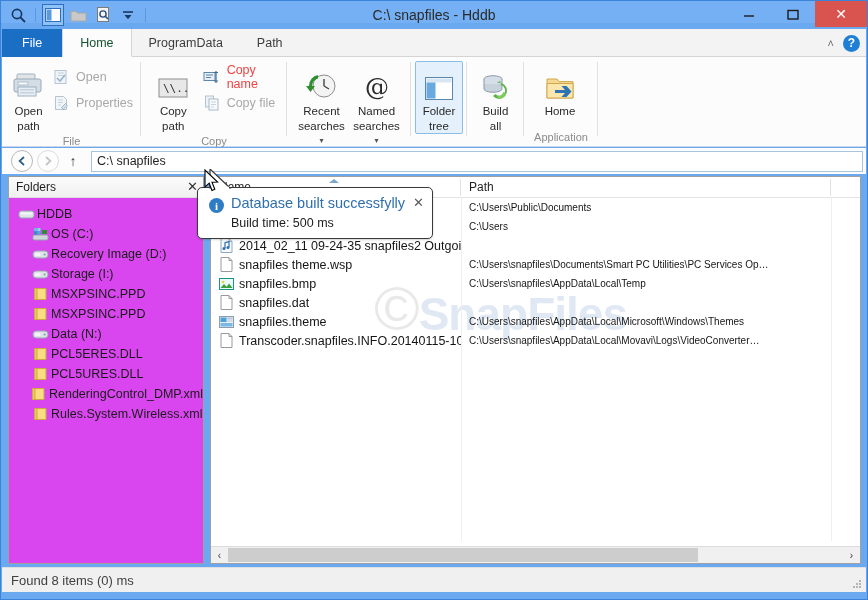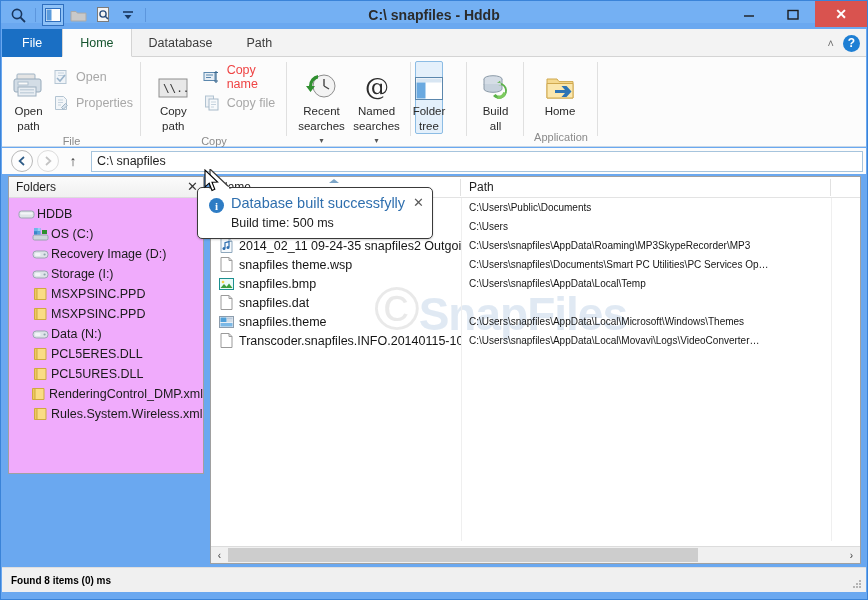--- a/index.html
+++ b/index.html
@@ -17,21 +17,20 @@
   #window {
     position:absolute; left:0; top:0; width:868px; height:600px;
     background:#6aa8f0;
     border:1px solid #3a83d8;
   }
 
   
   #titlebar {
     position:absolute; left:0; top:0; width:866px; height:22px;
     background:#74b0f3;
-    font-weight:bold;
   }
   #qat { position:absolute; left:6px; top:2px; height:24px; display:flex; align-items:center; gap:3px; }
   .qat-btn {
     width:22px; height:22px; display:flex; align-items:center; justify-content:center;
     position:relative;
   }
   .qat-sep { width:1px; height:14px; background:#5c96dd; margin:0 3px; }
   .qat-active { border:1px solid #2f6fbf; background:#8fc2f7; }
 
   #title-text {
@@ -124,22 +123,22 @@
   #up-btn { width:20px; text-align:center; color:#3b3b3b; font-size:14px; margin:0 4px; }
   #addr-input {
     flex:1; height:21px; margin-left:4px; margin-right:3px;
     border:1px solid #a6c4dd; background:#fff;
     font-family:"Liberation Sans", sans-serif; font-size:12.5px; color:#1e1e1e;
     padding:0 5px; outline:none;
   }
 
   
   #folders-pane {
-    position:absolute; left:7px; top:175px; width:196px; height:298px;
-    background:#f0abfc; border:1px solid #a0a0a0; border-top:1px solid #9a9a9a;
+    position:absolute; left:7px; top:175px; width:196px; height:388px;
+    background:#d946ef; border:1px solid #a0a0a0; border-top:1px solid #9a9a9a;
   }
   #folders-head {
     height:21px; background:linear-gradient(#fbfbfb,#f0f0f0);
     border-bottom:1px solid #dcdcdc;
     display:flex; align-items:center; padding-left:7px;
     position:relative;
   }
   #folders-head span { font-size:12px; color:#1e1e1e; }
   #folders-close {
     position:absolute; right:5px; top:2px; font-size:13px; color:#333;
@@ -194,21 +193,21 @@
   .sb-arrow { width:17px; height:16px; display:flex; align-items:center; justify-content:center; font-size:10px; color:#3c3c3c; }
   #sb-track { flex:1; height:16px; position:relative; background:#f0f0f0; }
   #sb-thumb { position:absolute; left:0; top:1px; height:14px; width:470px; background:#cdcdcd; }
 
   
   #statusbar {
     position:absolute; left:1px; top:566px; width:864px; height:25px;
     background:#f0f0f0; border-top:1px solid #dfdfdf;
     display:flex; align-items:center; padding-left:9px;
   }
-  #status-text { font-size:10px; color:#000000;font-weight:bold; }
+  #status-text { font-size:13px; color:#404040; }
   #resize-grip { position:absolute; right:4px; bottom:3px; width:10px; height:10px; }
 
   
   #balloon {
     position:absolute; left:196px; top:186px; width:236px; height:52px;
     background:#fff; border:1px solid #3a3a3a; border-radius:5px;
     box-shadow:0 1px 2px rgba(0,0,0,.18);
     z-index:50;
   }
   #balloon-tail {
@@ -296,21 +295,21 @@
           </svg>
       </div>
       <div class="wc wc-close">✕</div>
     </div>
   </div>
 
   <div id="tabstrip">
     <div class="tabs">
       <div class="tab tab-file">File</div>
       <div class="tab tab-sel">Home</div>
-      <div class="tab">Datatabase</div>
+      <div class="tab">ProgramData</div>
       <div class="tab">Path</div>
     </div>
     <div id="tab-right">
       <div id="collapse-caret">˄</div>
       <div id="help-icon">?</div>
     </div>
   </div>
 
   <div id="ribbon">
     <div id="ribbon-groups">
@@ -426,21 +425,21 @@
               <span class="dropcaret">▾</span>
             </div>
           </div>
         </div>
         <div class="rgroup-label">Search</div>
         <div class="rgroup-div"></div>
       </div>
 
       <div class="rgroup" style="width:56px">
         <div class="rgroup-body" style="padding:4px 4px 0 4px">
-          <div class="btn-big sel" style="width:28px">
+          <div class="btn-big sel" style="width:48px">
             <div class="bi">
               <svg class="ic" width="32" height="28" viewBox="0 0 32 28">
                 <rect x="2.5" y="2.5" width="27" height="22" fill="#fff" stroke="#5b87ad"></rect>
                 <rect x="3.5" y="3.5" width="25" height="4" fill="#d8e6f3"></rect>
                 <rect x="3.5" y="7.5" width="9" height="16" fill="#6aa9e0"></rect>
               </svg>
             </div>
             <div class="bl">Folder</div>
             <div class="bl">tree</div>
           </div>
@@ -686,21 +685,20 @@
             <svg class="ic" width="13" height="15" viewBox="0 0 13 15">
               <path d="M1 0.5 h8 l3 3 v11 h-11 Z" fill="#f5f9fd" stroke="#8fa8bd"></path>
               <path d="M9 0.5 v3 h3" fill="none" stroke="#8fa8bd"></path>
               <path d="M5 10 V4.6 l4 -1 V9" fill="none" stroke="#2f6fb0" stroke-width="1.2"></path>
               <circle cx="4" cy="10.4" r="1.5" fill="#2f6fb0"></circle>
               <circle cx="8" cy="9.4" r="1.5" fill="#2f6fb0"></circle>
             </svg>
           </div>
           <div class="fnm">2014_02_11 09-24-35 snapfiles2 Outgoin…</div>
         </div>
-        <div class="lcell-path">C:\Users\snapfiles\AppData\Roaming\MP3SkypeRecorder\MP3</div>
       </div>
 
       <div class="lrow">
         <div class="lcell-name">
           <div class="fico">
             <svg class="ic" width="13" height="15" viewBox="0 0 13 15">
                 <path d="M1 0.5 h8 l3 3 v11 h-11 Z" fill="#fff" stroke="#9a9a9a"></path>
                 <path d="M9 0.5 v3 h3" fill="none" stroke="#9a9a9a"></path>
               </svg>
           </div>

